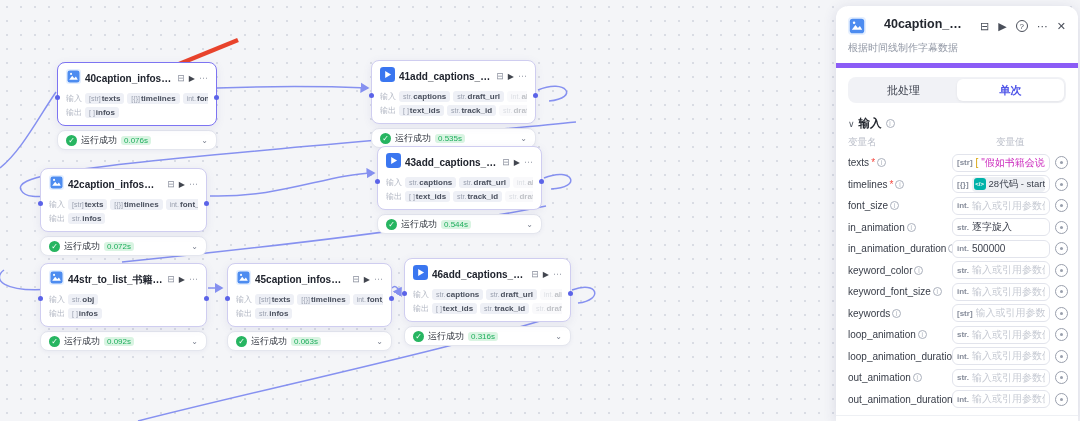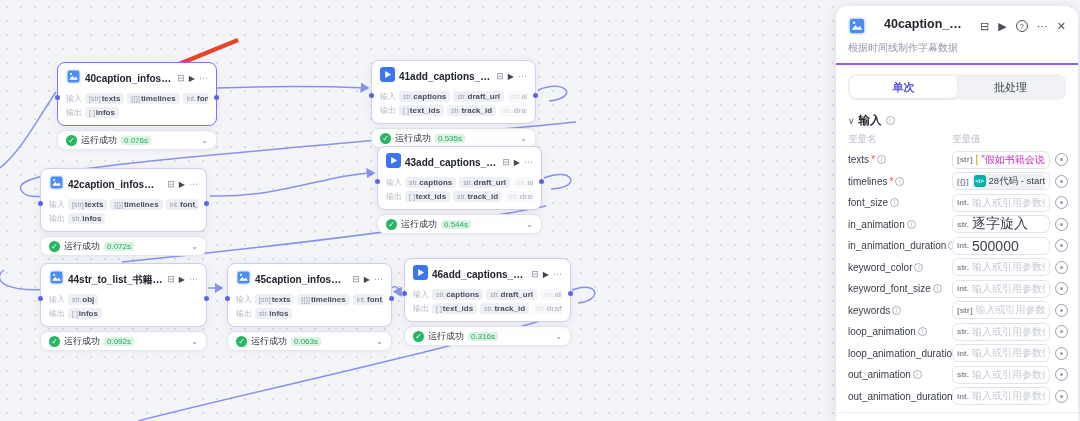--- a/index.html
+++ b/index.html
@@ -44,43 +44,43 @@
     background:#fff; border-radius:12px 12px 0 0; box-shadow:0 2px 14px rgba(60,60,110,.14);
     display:flex; flex-direction:column; overflow:hidden; }
   .p-head { display:flex; gap:18px; padding:11px 12px 4px 12px; }
   .p-icon { width:18px; height:18px; flex:0 0 18px; }
   .p-title { font-size:12.5px; font-weight:bold; color:#23272f; white-space:nowrap;
     overflow:hidden; text-overflow:ellipsis; flex:0 1 auto; }
   .p-acts { display:flex; align-items:center; gap:9px; margin-left:auto; }
   .p-act { color:#4a4f5a; font-size:11px; line-height:1; cursor:pointer; }
   .p-act.q { width:12px; height:12px; border:1.2px solid #4a4f5a; border-radius:50%;
     font-size:8px; text-align:center; line-height:11px; }
-  .p-desc { font-size:10px; color:#9298a5; padding:2px 12px 8px 12px; border-bottom:2px solid #8b5cf6; }
+  .p-desc { font-size:10px; color:#9298a5; padding:2px 12px 8px 12px; border-bottom:5px solid #8b5cf6; }
   .tabs { margin:9px 12px 4px 12px; background:#f1f2f6; border-radius:8px; height:26px;
     display:flex; padding:2px; }
   .tab { flex:1; display:flex; align-items:center; justify-content:center; font-size:11px;
     color:#3a3f4b; border-radius:6px; cursor:pointer; }
   .tab.active { background:#fff; color:#4d53e8; font-weight:bold; box-shadow:0 1px 3px rgba(0,0,0,.06); }
   .sec-head { display:flex; align-items:center; gap:4px; padding:9px 12px 3px 12px; }
   .sec-chev { font-size:9px; color:#555b66; }
   .sec-title { font-size:11.5px; font-weight:bold; color:#23272f; }
   .cols { display:flex; padding:2px 12px 3px 12px; }
   .col-a { flex:0 0 104px; font-size:9.5px; color:#b9bdc8; }
-  .col-b { font-size:9.5px; color:#b9bdc8; }
+  .col-b { font-size:9.5px; color:#b9bdc8;margin-left:44px; }
   .rows { padding:0 10px 0 12px; overflow:hidden; }
   .prow { display:flex; align-items:center; height:21.5px; }
   .prow-label { flex:0 0 104px; font-size:10px; color:#373c47; display:flex; align-items:center;
     gap:2px; white-space:nowrap; overflow:hidden; }
   .req { color:#f5483f; }
   .info-ic { width:9px; height:9px; border:1px solid #aab0bc; border-radius:50%;
     color:#aab0bc; font-size:6.5px; text-align:center; line-height:8px; flex:0 0 9px; font-style:normal; }
   .vctl { flex:1 1 auto; border:1px solid #e2e4ec; border-radius:6px; height:18px;
     display:flex; align-items:center; padding:0 4px; gap:3px; overflow:hidden; background:#fff; cursor:text; }
   .vtag { font-size:8px; color:#878d9b; font-weight:bold; flex:0 0 auto; }
-  .vtext { font-size:14px; color:#3a3f4b; white-space:nowrap; overflow:hidden; }
+  .vtext { font-size:10px; color:#3a3f4b; white-space:nowrap; overflow:hidden; }
   .vph { font-size:10px; color:#c6cad3; white-space:nowrap; overflow:hidden; }
   .vjson { font-size:10px; white-space:nowrap; overflow:hidden; }
   .vjson .br { color:#d6a100; } .vjson .str { color:#cb28bd; }
   .vref { display:flex; align-items:center; gap:3px; background:#eef0f4; border-radius:4px;
     padding:1px 4px 1px 2px; overflow:hidden; }
   .vref-ic { width:12px; height:12px; border-radius:3px; background:#00b2a9; color:#fff;
     font-size:6px; font-weight:bold; text-align:center; line-height:12px; flex:0 0 12px; }
   .vref-t { font-size:9.5px; color:#3a3f4b; white-space:nowrap; }
   .target-ic { flex:0 0 13px; width:13px; height:13px; margin-left:5px; border:1.2px solid #9aa0ad;
     border-radius:50%; position:relative; cursor:pointer; }
@@ -371,22 +371,22 @@
         <span class="p-act">⊟</span>
         <span class="p-act">▶</span>
         <span class="p-act q">?</span>
         <span class="p-act">⋯</span>
         <span class="p-act">✕</span>
       </span>
     </div>
     <div class="p-desc">根据时间线制作字幕数据</div>
 
     <div class="tabs">
+      <div class="tab">批处理</div>
       <div class="tab active">单次</div>
-      <div class="tab">批处理</div>
     </div>
 
     <div class="sec-head">
       <span class="sec-chev">∨</span>
       <span class="sec-title">输入</span>
       <i class="info-ic">i</i>
     </div>
     <div class="cols">
       <span class="col-a">变量名</span>
       <span class="col-b">变量值</span>

